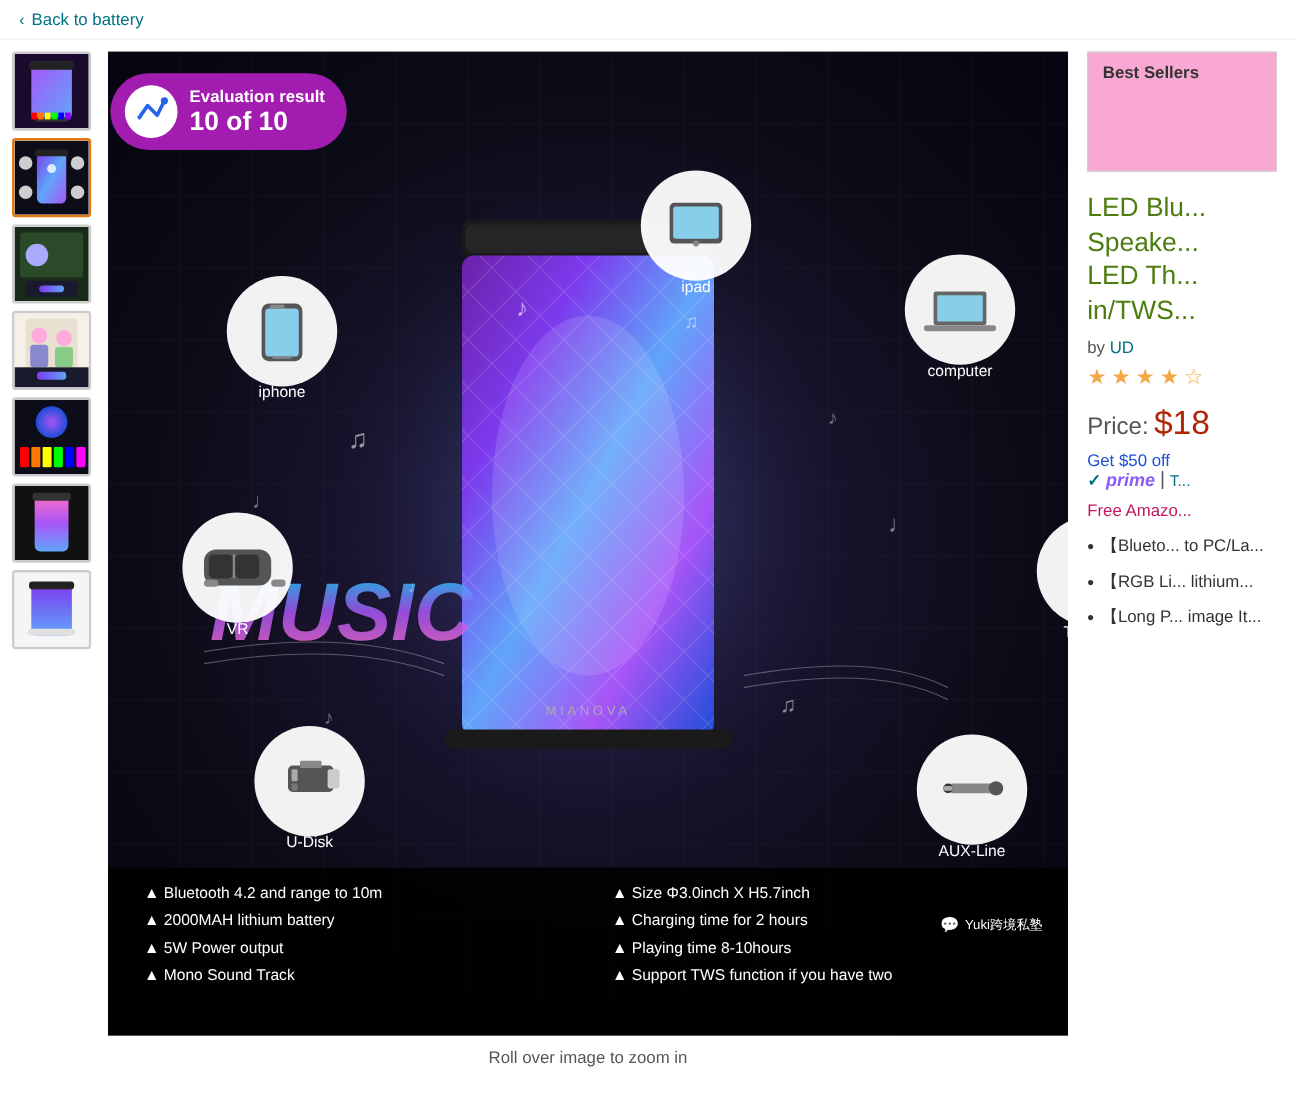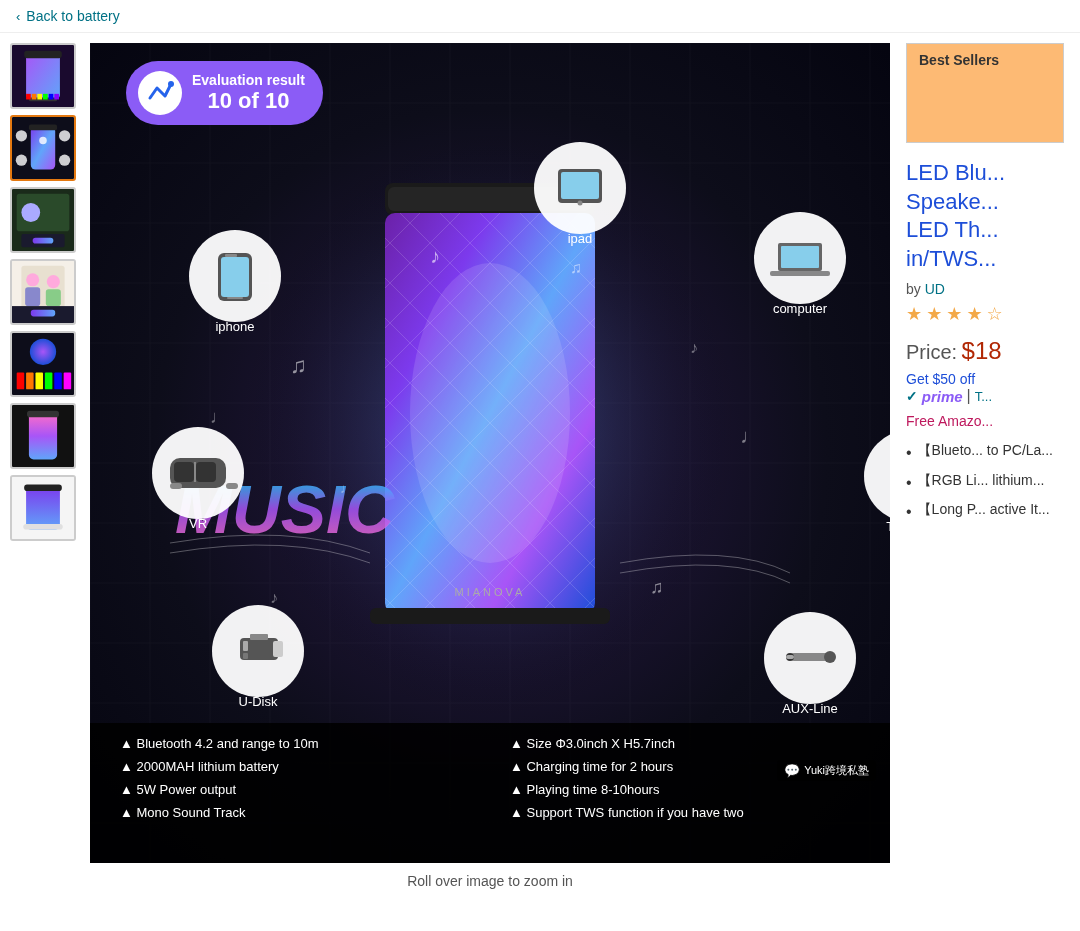--- a/index.html
+++ b/index.html
@@ -29,56 +29,56 @@
     
     .main-image-container {
       position: relative; width: 800px; flex-shrink: 0;
     }
     .main-image-wrapper {
       position: relative; width: 800px; height: 820px; overflow: hidden; background: #1a1a2e;
     }
 
     
     .eval-badge {
-      position: absolute; top: 18px; left: 36px; background: #8b5cf6; border-radius: 50px; padding: 10px 18px 10px 12px; display: flex; align-items: center; gap: 10px; z-index: 10; text-align: center;
+      position: absolute; top: 18px; left: 2px; background: #a21caf; border-radius: 50px; padding: 10px 18px 10px 12px; display: flex; align-items: center; gap: 10px; z-index: 10;
     }
     .eval-icon { width: 44px; height: 44px; background: white; border-radius: 50%; display: flex; align-items: center; justify-content: center; }
     .eval-text { color: white; }
     .eval-text .label { font-size: 14px; font-weight: 600; }
     .eval-text .score { font-size: 22px; font-weight: bold; }
 
     
     .roll-over-text { text-align: center; padding: 10px; color: #555; font-size: 14px; }
 
     
     .watermark {
       position: absolute; bottom: 82px; right: 14px; background: rgba(0,0,0,0.6); color: white; font-size: 11px; padding: 3px 7px; border-radius: 4px; display: flex; align-items: center; gap: 4px;
     }
 
     
     .right-panel {
       flex: 1; padding: 0 16px; min-width: 0;
     }
     .best-sellers-box {
-      border: 1px solid #ccc; padding: 8px 12px; margin-bottom: 16px; min-height: 100px; background: #fdba74;
+      border: 1px solid #ccc; padding: 8px 12px; margin-bottom: 16px; min-height: 100px; background: #f9a8d4;
     }
     .best-sellers-title { font-size: 14px; font-weight: bold; color: #333; }
 
-    .product-title { font-size: 22px; font-weight: 500; color: #1d4ed8; line-height: 1.3; margin-bottom: 8px; }
+    .product-title { font-size: 22px; font-weight: 500; color: #4d7c0f; line-height: 1.3; margin-bottom: 8px; }
 
     .by-line { font-size: 14px; color: #555; margin-bottom: 6px; }
     .by-line a { color: #007185; text-decoration: none; }
 
     .stars { display: flex; align-items: center; gap: 4px; margin-bottom: 12px; }
     .star { color: #f3a847; font-size: 18px; }
     .star-half { color: #f3a847; font-size: 18px; }
 
     .price-row { margin-bottom: 6px; }
     .price-label { font-size: 20px; color: #555; }
-    .price-value { font-size: 24px; color: #b12704; font-weight: 500; }
+    .price-value { font-size: 28px; color: #b12704; font-weight: 500; }
 
     .deal-text { color: #1d4ed8; font-size: 14px; margin-bottom: 0; }
     .prime-row { display: flex; align-items: center; gap: 4px; margin-bottom: 8px; }
     .prime-badge { color: #232f3e; font-size: 13px; font-weight: bold; }
     .prime-check { color: #007185; font-size: 14px; }
     .prime-sep { color: #555; }
 
     .free-amazon { color: #be185d; font-size: 14px; margin-bottom: 12px; }
 
     .bullet-list { list-style: none; padding: 0; }
@@ -443,18 +443,18 @@
       <li>
         <span class="bullet-dot">•</span>
         <span>【Blueto... to PC/La...</span>
       </li>
       <li>
         <span class="bullet-dot">•</span>
         <span>【RGB Li... lithium...</span>
       </li>
       <li>
         <span class="bullet-dot">•</span>
-        <span>【Long P... active It...</span>
+        <span>【Long P... image It...</span>
       </li>
     </ul>
   </div>
 
 </div>
 
 </body></html>

